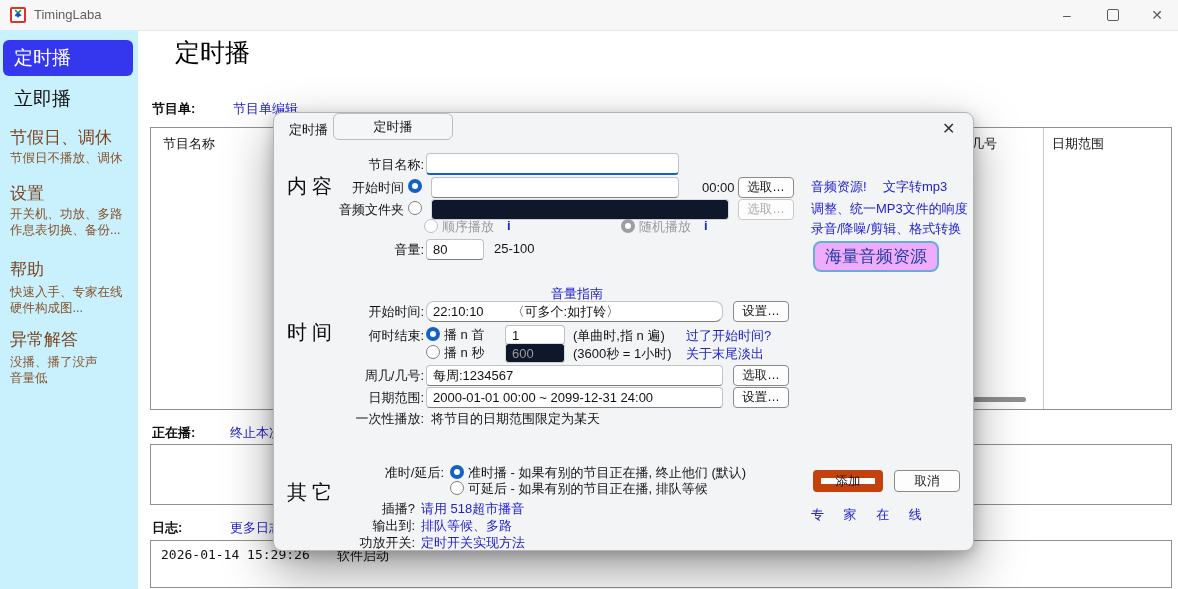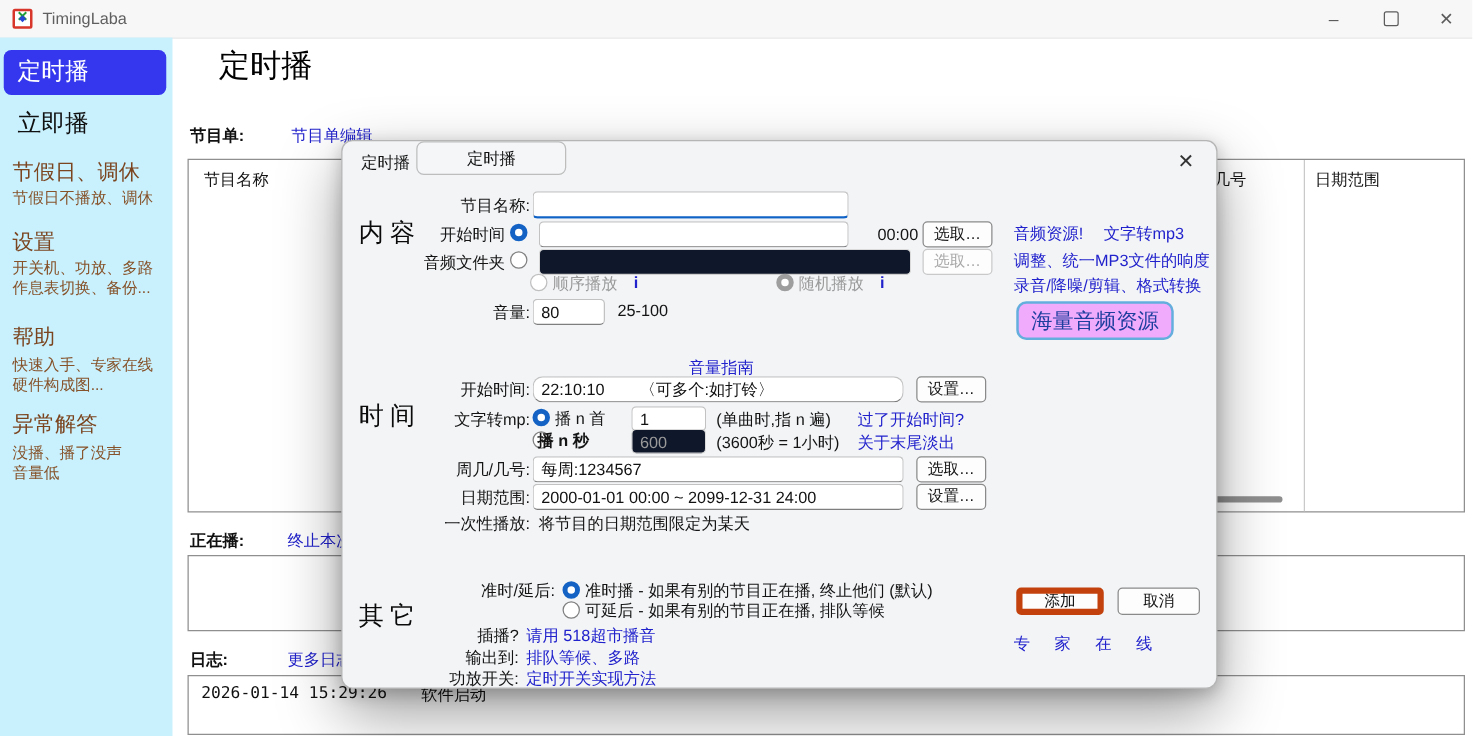--- a/index.html
+++ b/index.html
@@ -37,21 +37,21 @@
   .sect{font-size:20px;letter-spacing:5px;color:#0a0a0a;white-space:nowrap;margin-top:16px;}
   .tbx{background:#fff;border:1px solid #c2c2c2;border-bottom:1px solid #7e7e7e;border-radius:4px;
        font-size:13px;padding:0 6px;height:21px;box-sizing:border-box;font-family:"Liberation Sans",sans-serif;color:#111;}
   .tbx.foc{border-bottom:2px solid #0f62c6;height:22px;}
   .tbx.dis{background:#0f172a;border-color:#dadada;border-bottom-color:#cfcfcf;color:#9a9a9a;}
   .fakebx{background:#fff;border:1px solid #c2c2c2;border-bottom:1px solid #7e7e7e;border-radius:4px;
           font-size:13px;padding:0 6px;box-sizing:border-box;display:flex;align-items:center;white-space:nowrap;}
   .btn{background:#fdfdfd;border:1px solid #8a8a8a;border-radius:4px;font-size:12.5px;color:#111;
        display:flex;align-items:center;justify-content:center;box-sizing:border-box;white-space:nowrap;}
   .btn.dis{color:#a8a8a8;border-color:#c9c9c9;}
-  .btn.primary{border:5px solid #c2410c;}
+  .btn.primary{border:8px solid #c2410c;}
   .rd{width:14px;height:14px;border-radius:50%;background:#fff;box-sizing:border-box;display:inline-block;}
   .rd.on{border:4.5px solid #1462c4;}
   .rd.off{border:1px solid #808080;}
   .rd.don{border:4.5px solid #9e9e9e;}
   .rd.doff{border:1px solid #bfbfbf;}
   .gray{color:#9a9a9a;}
   .bigres{background:#f0abfc;border:2px solid #64aede;border-radius:8px;color:#1f3f9f;font-size:17px;
           display:flex;align-items:center;justify-content:center;box-sizing:border-box;}
   .ls8{letter-spacing:8px;}
   .close-x{font-size:16px;color:#333;}
@@ -156,29 +156,29 @@
 
   <div class="a sect" style="left:13px;top:190px;">时间</div>
 
   <div class="a lb rlb" style="left:0;top:190px;width:150px;">开始时间:</div>
   <div class="a fakebx" style="left:152px;top:188px;width:297px;height:21px;border-radius:8px;">
     <span>22:10:10</span>
     <span style="margin-left:28px;">〈可多个:如打铃〉</span>
   </div>
   <div class="a btn" style="left:459px;top:188px;width:56px;height:21px;">设置…</div>
 
-  <div class="a lb rlb" style="left:0;top:214px;width:150px;">文字转mp:</div>
+  <div class="a lb rlb" style="left:0;top:214px;width:150px;">何时结束:</div>
   <span class="a rd on" style="left:152px;top:214px;"></span>
   <div class="a lb" style="left:170px;top:213px;">播 n 首</div>
   <input class="a tbx" style="left: 231px; top: 212px; width: 60px; height: 20px;" value="1">
   <div class="a lb" style="left:299px;top:214px;">(单曲时,指 n 遍)</div>
   <div class="a lnk" style="left:412px;top:214px;">过了开始时间?</div>
 
   <span class="a rd off" style="left:152px;top:232px;"></span>
-  <div class="a lb" style="left:156px;top:231px;font-weight:bold;">播 n 秒</div>
+  <div class="a lb" style="left:170px;top:231px;">播 n 秒</div>
   <input class="a tbx dis" style="left: 231px; top: 230px; width: 60px; height: 20px;" disabled="" value="600">
   <div class="a lb" style="left:299px;top:232px;">(3600秒 = 1小时)</div>
   <div class="a lnk" style="left:412px;top:232px;">关于末尾淡出</div>
 
   <div class="a lb rlb" style="left:0;top:254px;width:150px;">周几/几号:</div>
   <input class="a tbx" style="left: 152px; top: 252px; width: 297px;" value="每周:1234567">
   <div class="a btn" style="left:459px;top:252px;width:56px;height:21px;">选取…</div>
 
   <div class="a lb rlb" style="left:0;top:276px;width:150px;">日期范围:</div>
   <input class="a tbx" style="left: 152px; top: 274px; width: 297px;" value="2000-01-01 00:00 ~ 2099-12-31 24:00">

